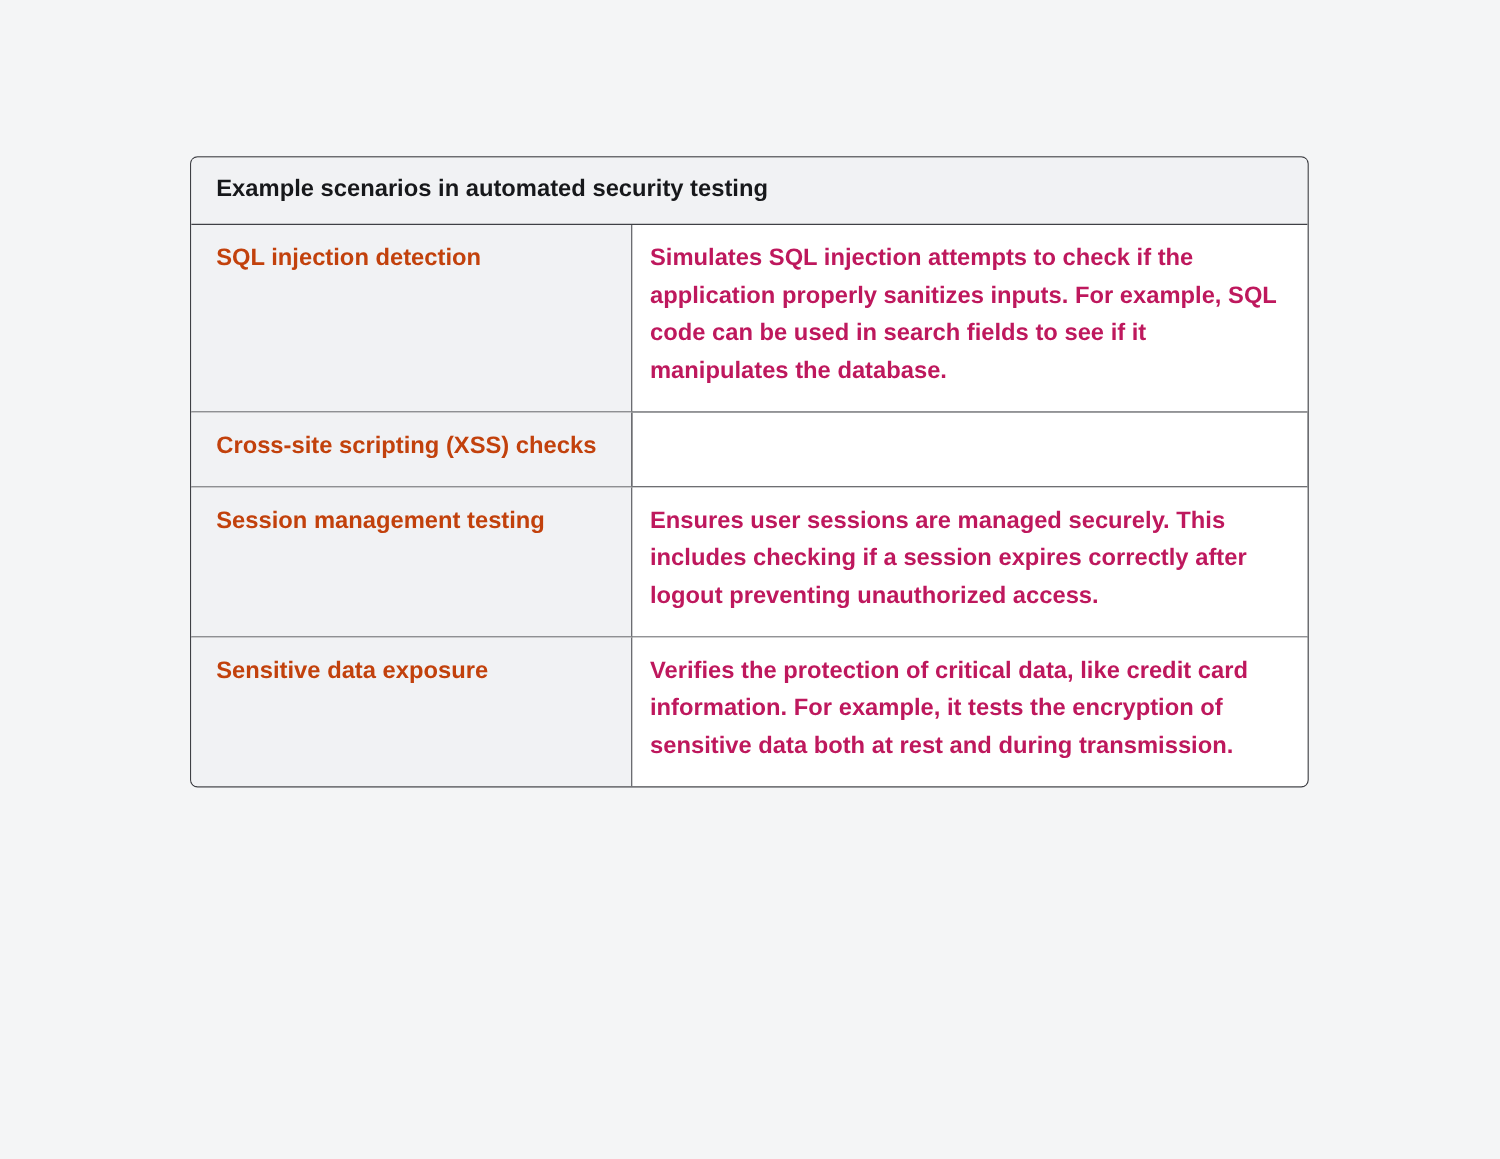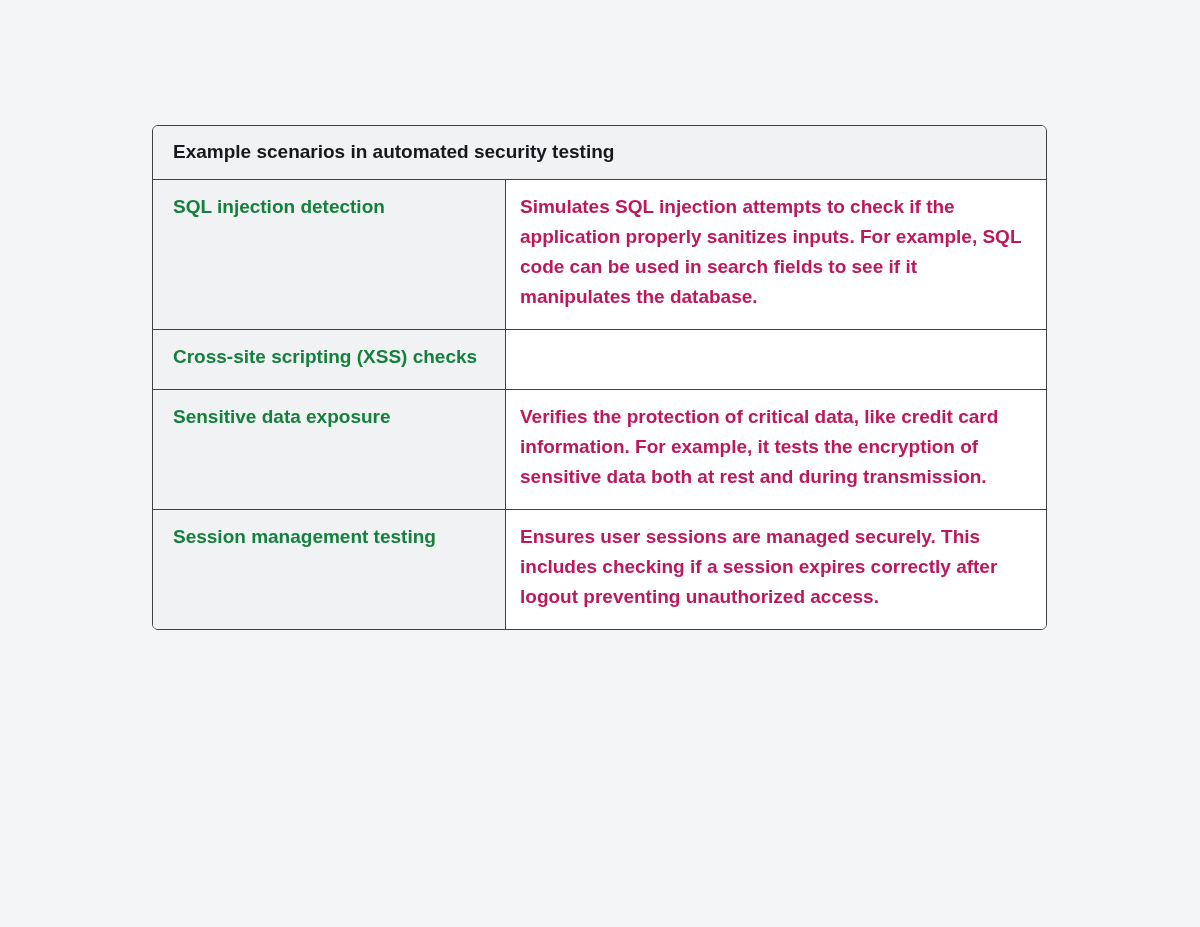--- a/index.html
+++ b/index.html
@@ -39,21 +39,21 @@
     grid-template-columns: 353px 1fr;
     border-top: 1.5px solid #3f4045;
   }
   .cell-label {
     background: #f1f2f4;
     border-right: 1.5px solid #3f4045;
     padding: 12px 20px 17px 20px;
     font-size: 19px;
     line-height: 30px;
     font-weight: bold;
-    color: #15803d;
+    color: #c2410c;
     box-sizing: border-box;
   }
   .cell-desc {
     background: #ffffff;
     padding: 12px 18px 17px 14px;
     font-size: 19px;
     line-height: 30px;
     font-weight: bold;
     color: #be185d;
     box-sizing: border-box;
@@ -70,23 +70,23 @@
     <div class="table-row">
       <div class="cell-label">SQL injection detection</div>
       <div class="cell-desc">Simulates SQL injection attempts to check if the application properly sanitizes inputs. For example, SQL code can be used in search fields to see if it manipulates the database.</div>
     </div>
 
     <div class="table-row">
       <div class="cell-label">Cross-site scripting (XSS) checks</div>
     </div>
 
     <div class="table-row">
-      <div class="cell-label">Sensitive data exposure</div>
-      <div class="cell-desc">Verifies the protection of critical data, like credit card information. For example, it tests the encryption of sensitive data both at rest and during transmission.</div>
+      <div class="cell-label">Session management testing</div>
+      <div class="cell-desc">Ensures user sessions are managed securely. This includes checking if a session expires correctly after logout preventing unauthorized access.</div>
     </div>
 
     <div class="table-row">
-      <div class="cell-label">Session management testing</div>
-      <div class="cell-desc">Ensures user sessions are managed securely. This includes checking if a session expires correctly after logout preventing unauthorized access.</div>
+      <div class="cell-label">Sensitive data exposure</div>
+      <div class="cell-desc">Verifies the protection of critical data, like credit card information. For example, it tests the encryption of sensitive data both at rest and during transmission.</div>
     </div>
 
   </div>
 </div>
 
 </body></html>

